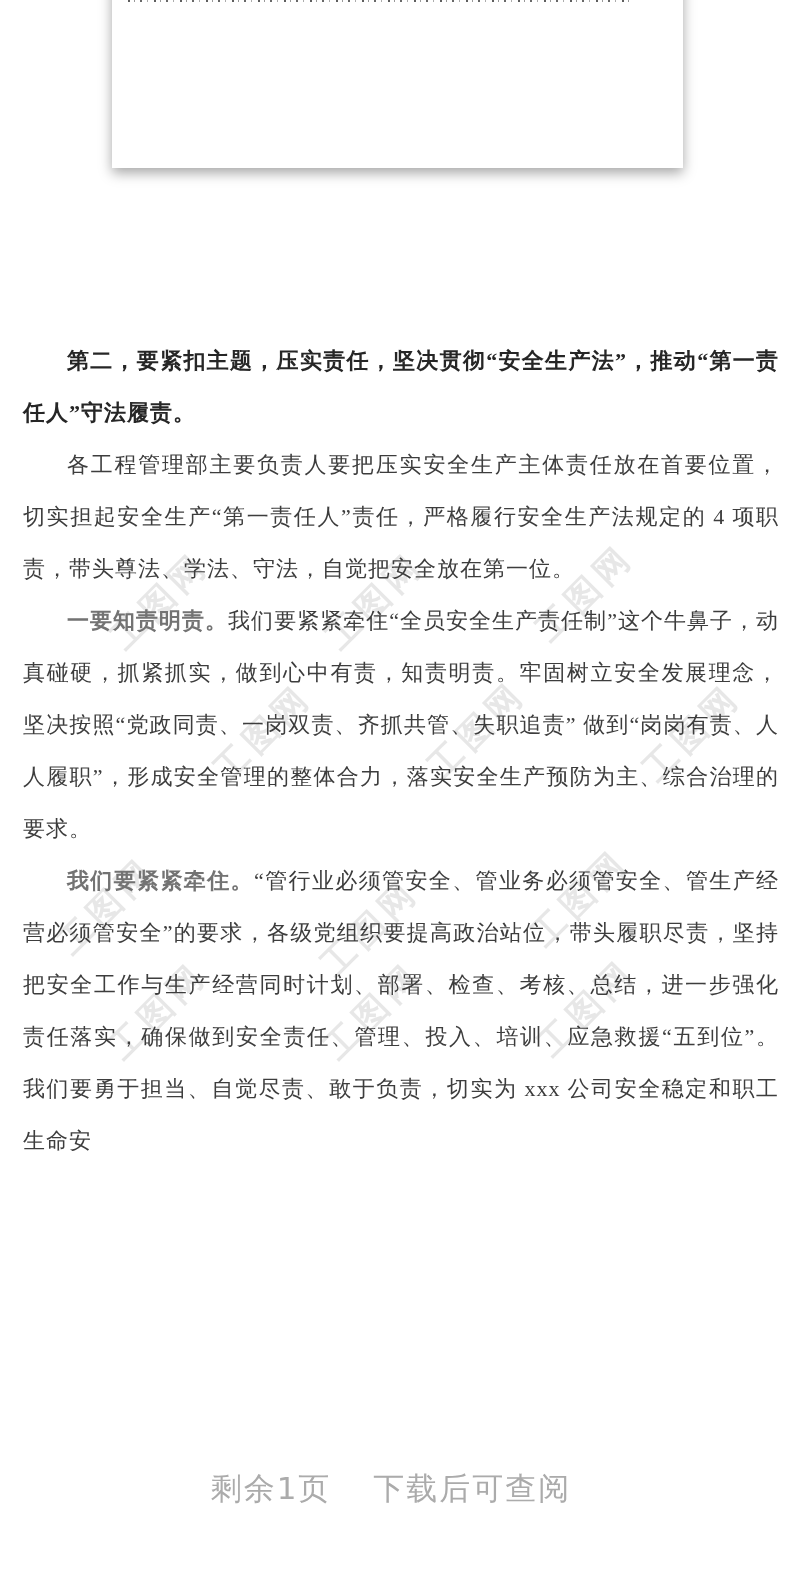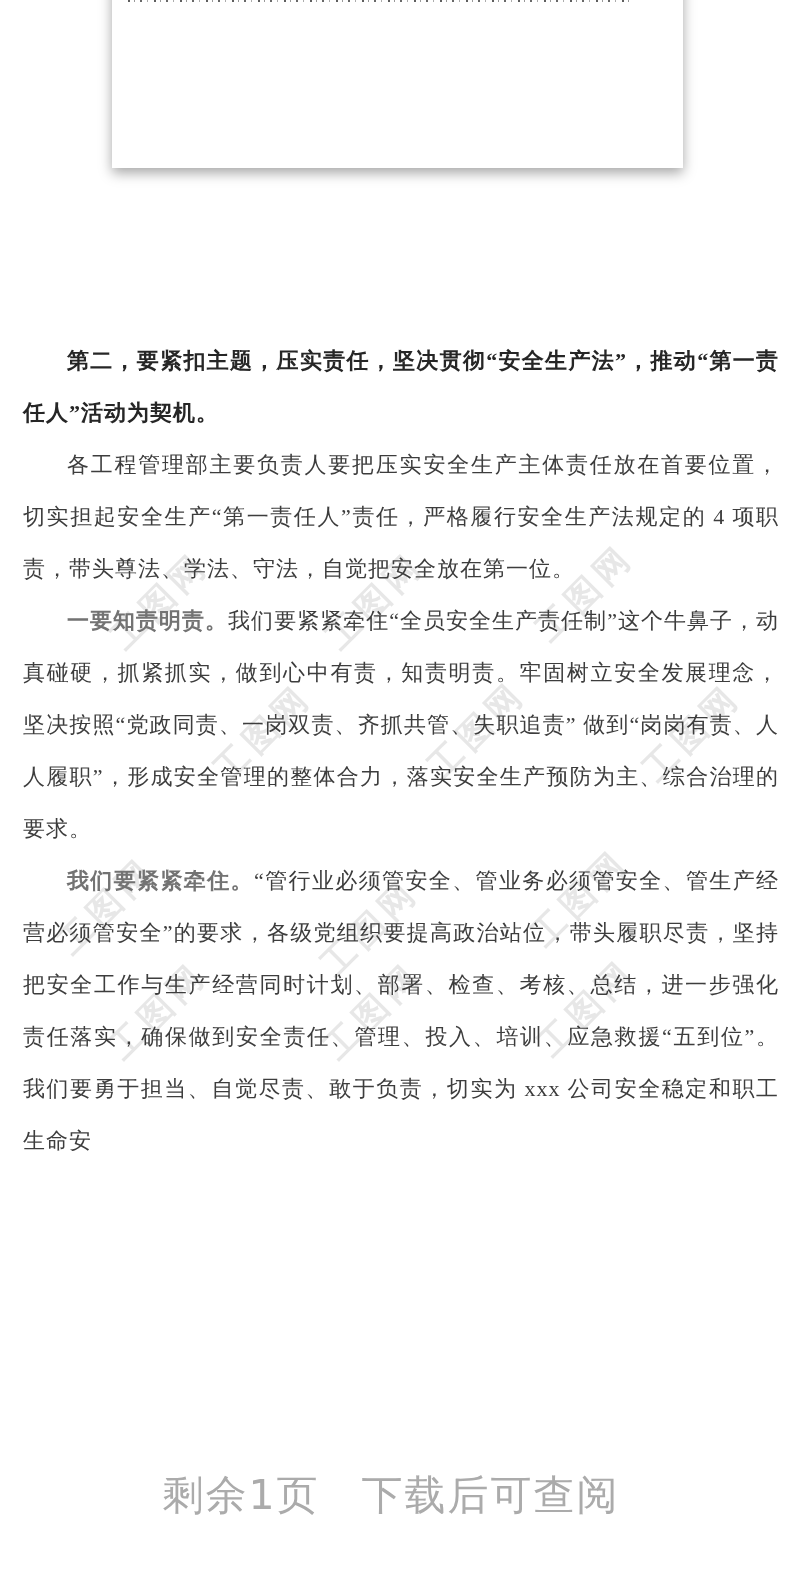--- a/index.html
+++ b/index.html
@@ -66,21 +66,21 @@
   .doc b.lead{
     font-weight:700;
     color:#737373;
   }
   
   .footer{
     position:absolute;
     left:0;right:18px;top:1468px;
     text-align:center;
     font-family:"DejaVu Sans","Liberation Sans",sans-serif;
-    font-size:41px;
+    font-size:31px;
     letter-spacing:2px;
     color:#ababab;
   }
   .footer span{margin:0 21px;}
 </style>
 </head>
 <body>
 
 <div class="canvas">
 
@@ -97,21 +97,21 @@
       <div class="wm" style="left: 632px; top: 710px; color: rgba(60, 60, 60, 0.12);">工图网</div>
       <div class="wm" style="left: 47px; top: 883px; color: rgba(60, 60, 60, 0.12);">工图网</div>
       <div class="wm" style="left: 310px; top: 905px; color: rgba(60, 60, 60, 0.12);">工图网</div>
       <div class="wm" style="left: 520px; top: 875px; color: rgba(60, 60, 60, 0.12);">工图网</div>
       <div class="wm" style="left: 98px; top: 988px; color: rgba(60, 60, 60, 0.12);">工图网</div>
       <div class="wm" style="left: 313px; top: 988px; color: rgba(60, 60, 60, 0.12);">工图网</div>
       <div class="wm" style="left: 527px; top: 985px; color: rgba(60, 60, 60, 0.12);">工图网</div>
     </div>
 
   <div class="doc" id="doc-body">
-      <p class="hd">第二，要紧扣主题，压实责任，坚决贯彻“安全生产法”，推动“第一责任人”活动为契机。</p>
+      <p class="hd">第二，要紧扣主题，压实责任，坚决贯彻“安全生产法”，推动“第一责任人”守法履责。</p>
       <p class="">各工程管理部主要负责人要把压实安全生产主体责任放在首要位置，切实担起安全生产“第一责任人”责任，严格履行安全生产法规定的 4 项职责，带头尊法、学法、守法，自觉把安全放在第一位。</p>
       <p class=""><b class="lead">一要知责明责。</b>我们要紧紧牵住“全员安全生产责任制”这个牛鼻子，动真碰硬，抓紧抓实，做到心中有责，知责明责。牢固树立安全发展理念，坚决按照“党政同责、一岗双责、齐抓共管、失职追责” 做到“岗岗有责、人人履职”，形成安全管理的整体合力，落实安全生产预防为主、综合治理的要求。</p>
       <p class=""><b class="lead">我们要紧紧牵住。</b>“管行业必须管安全、管业务必须管安全、管生产经营必须管安全”的要求，各级党组织要提高政治站位，带头履职尽责，坚持把安全工作与生产经营同时计划、部署、检查、考核、总结，进一步强化责任落实，确保做到安全责任、管理、投入、培训、应急救援“五到位”。我们要勇于担当、自觉尽责、敢于负责，切实为 xxx 公司安全稳定和职工生命安</p>
     </div>
 
   <div class="footer">
     <span>剩余1页</span><span>下载后可查阅</span>
   </div>
 
 </div>

